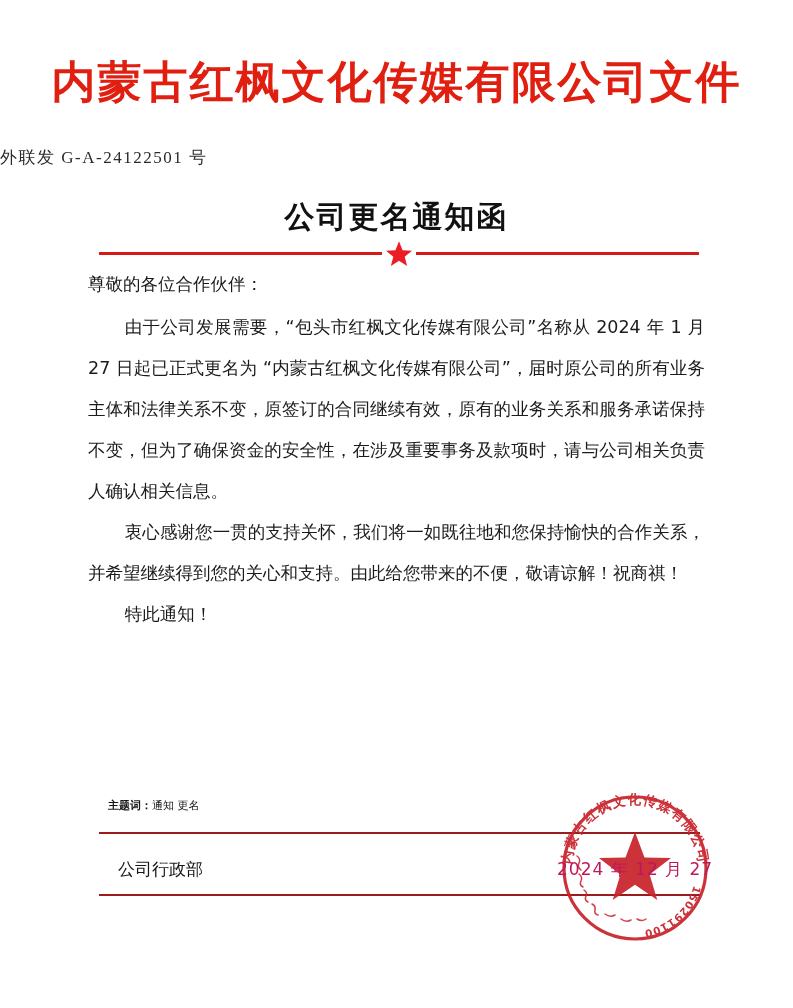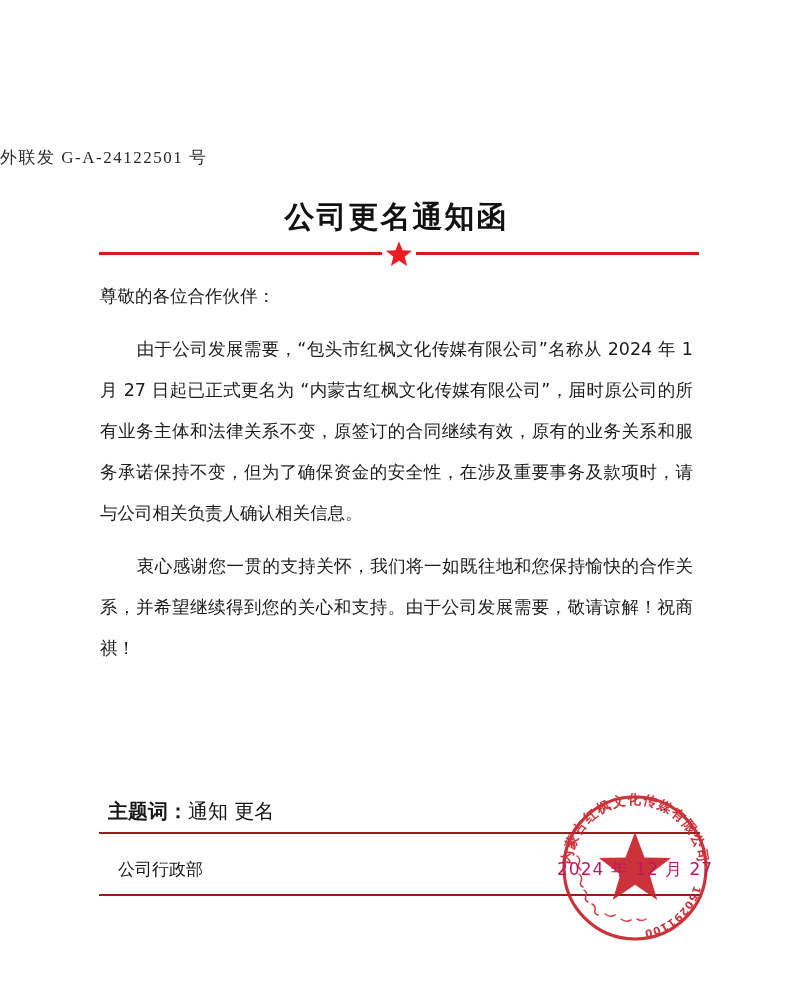--- a/index.html
+++ b/index.html
@@ -101,21 +101,21 @@
     top: 264px;
     width: 617px;
     font-family: "DejaVu Sans", "Liberation Sans", sans-serif;
     font-size: 17.5px;
     line-height: 41px;
     color: #1b1b1b;
     text-align: justify;
     text-justify: inter-ideograph;
   }
   .doc-body p {
-    margin: 12px;
+    margin: 0;
     padding: 0;
   }
   .doc-body p.salutation {
     text-indent: 0;
     margin-bottom: 2px;
   }
   .doc-body p.para {
     text-indent: 2.1em;
   }
   .doc-body p.para-last {
@@ -129,21 +129,21 @@
     left: 0;
     top: 780px;
     width: 793px;
     height: 180px;
   }
   .keywords {
     position: absolute;
     left: 108px;
     top: 18px;
     font-family: "DejaVu Sans", "Liberation Sans", sans-serif;
-    font-size: 20px;
+    font-size: 11px;
     color: #161616;
     white-space: nowrap;
   }
   .keywords .kw-label {
     font-weight: bold;
   }
   .keywords .kw-value {
     font-weight: normal;
   }
   .rule-top, .rule-bottom {
@@ -189,39 +189,43 @@
     pointer-events: none;
     opacity: 0.93;
   }
   .seal svg { display: block; width: 164px; height: 164px; }
 </style>
 </head>
 <body>
 
 <div class="page">
 
+  <div class="doc-header">
+    <div class="doc-title">内蒙古红枫文化传媒有限公司文件</div>
+  </div>
 
   <div class="doc-number">外联发 G-A-24122501 号</div>
 
   <div class="doc-subtitle">公司更名通知函</div>
 
   <div class="star-divider">
     <div class="rule-left"></div>
     <div class="rule-right"></div>
     <div class="star">
       <svg viewBox="0 0 32 32" aria-hidden="true">
         <polygon points="16,1.5 20.1,11.6 30.9,12.2 22.5,19.1 25.3,29.6 16,23.6 6.7,29.6 9.5,19.1 1.1,12.2 11.9,11.6" fill="#ec1c24"></polygon>
       </svg>
     </div>
   </div>
 
   <div class="doc-body">
     <p class="salutation">尊敬的各位合作伙伴：</p>
     <p class="para">由于公司发展需要，“包头市红枫文化传媒有限公司”名称从 2024 年 1 月 27 日起已正式更名为 “内蒙古红枫文化传媒有限公司”，届时原公司的所有业务主体和法律关系不变，原签订的合同继续有效，原有的业务关系和服务承诺保持不变，但为了确保资金的安全性，在涉及重要事务及款项时，请与公司相关负责人确认相关信息。</p>
-    <p class="para">衷心感谢您一贯的支持关怀，我们将一如既往地和您保持愉快的合作关系，并希望继续得到您的关心和支持。由于公司发展需要，敬请谅解！祝商祺！</p>
+    <p class="para">衷心感谢您一贯的支持关怀，我们将一如既往地和您保持愉快的合作关系，并希望继续得到您的关心和支持。由此给您带来的不便，敬请谅解！祝商祺！</p>
+    <p class="para-last">特此通知！</p>
   </div>
 
   <div class="footer">
 
     <div class="keywords">
       <span class="kw-label">主题词：</span><span class="kw-value">通知  更名</span>
     </div>
 
     <div class="rule-top"></div>
 

